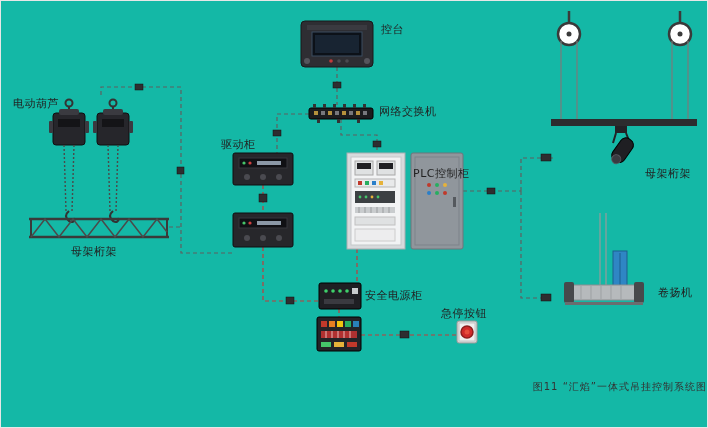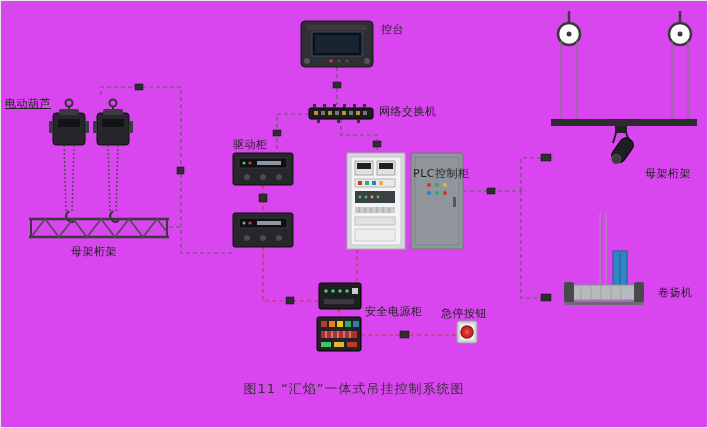--- a/index.html
+++ b/index.html
@@ -1,38 +1,38 @@
 <!DOCTYPE html>
 <html><head>
 <meta charset="utf-8">
 <style>
   html,body{margin:0;padding:0;background:#fff;}
   .canvas{
     position:relative;
     width:708px;height:428px;
-    background:#d946ef;
+    background:#14b8a6;
     border:1px solid #e7e7e7;
     box-sizing:border-box;
     font-family:"DejaVu Sans","Liberation Sans",sans-serif;
     overflow:hidden;
   }
   .canvas svg{position:absolute;left:0;top:0;}
   .lbl{
     position:absolute;
     font-size:11px;
     line-height:13px;
     color:#222;
     white-space:nowrap;
     letter-spacing:0.5px;
   }
   .caption{
     position:absolute;
     left:0;right:0;top:379px;
-    text-align:center;
-    font-size:13px;
+    text-align:right;
+    font-size:10px;
     color:#333;
     letter-spacing:1px;
   }
   .wire-b{stroke:#5f5f5f;stroke-width:1.2;fill:none;stroke-dasharray:4 3;}
   .wire-r{stroke:#c23b3b;stroke-width:1.2;fill:none;stroke-dasharray:4 3;}
   .conn{fill:#2e2e30;stroke:#111;stroke-width:0.5;}
 </style>
 </head>
 <body>
 
@@ -272,23 +272,23 @@
       <rect x="570" y="284" width="66" height="15" rx="3" fill="#b6babc" stroke="#8a8e90"></rect>
       <path d="M580,285 v13 M590,285 v13 M600,285 v13 M610,285 v13 M620,285 v13" stroke="#9da1a3" stroke-width="1"></path>
       <rect x="563" y="281" width="10" height="21" rx="2" fill="#47494b"></rect>
       <rect x="633" y="281" width="10" height="21" rx="2" fill="#47494b"></rect>
       <rect x="564" y="301" width="78" height="3" fill="#6a6d6f"></rect>
     </g>
   </svg>
 
   <div class="lbl" style="left:380px;top:22px;">控台</div>
   <div class="lbl" style="left:378px;top:105px;font-family:Liberation Mono, monospace;">网络交换机</div>
-  <div class="lbl" style="left:4px;top:96px;text-decoration:underline;">电动葫芦</div>
+  <div class="lbl" style="left:12px;top:96px;">电动葫芦</div>
   <div class="lbl" style="left:70px;top:244px;text-align:center;">母架桁架</div>
-  <div class="lbl" style="left:232px;top:137px;">驱动柜</div>
+  <div class="lbl" style="left:220px;top:137px;">驱动柜</div>
   <div class="lbl" style="left:412px;top:137px;margin-top:29px;">PLC控制柜</div>
-  <div class="lbl" style="left:364px;top:288px;margin-top:16px;">安全电源柜</div>
+  <div class="lbl" style="left:364px;top:288px;">安全电源柜</div>
   <div class="lbl" style="left:440px;top:306px;">急停按钮</div>
   <div class="lbl" style="left:644px;top:166px;">母架桁架</div>
   <div class="lbl" style="left:657px;top:285px;">卷扬机</div>
 
   <div class="caption">图11 “汇焰”一体式吊挂控制系统图</div>
 </div>
 
 </body></html>

